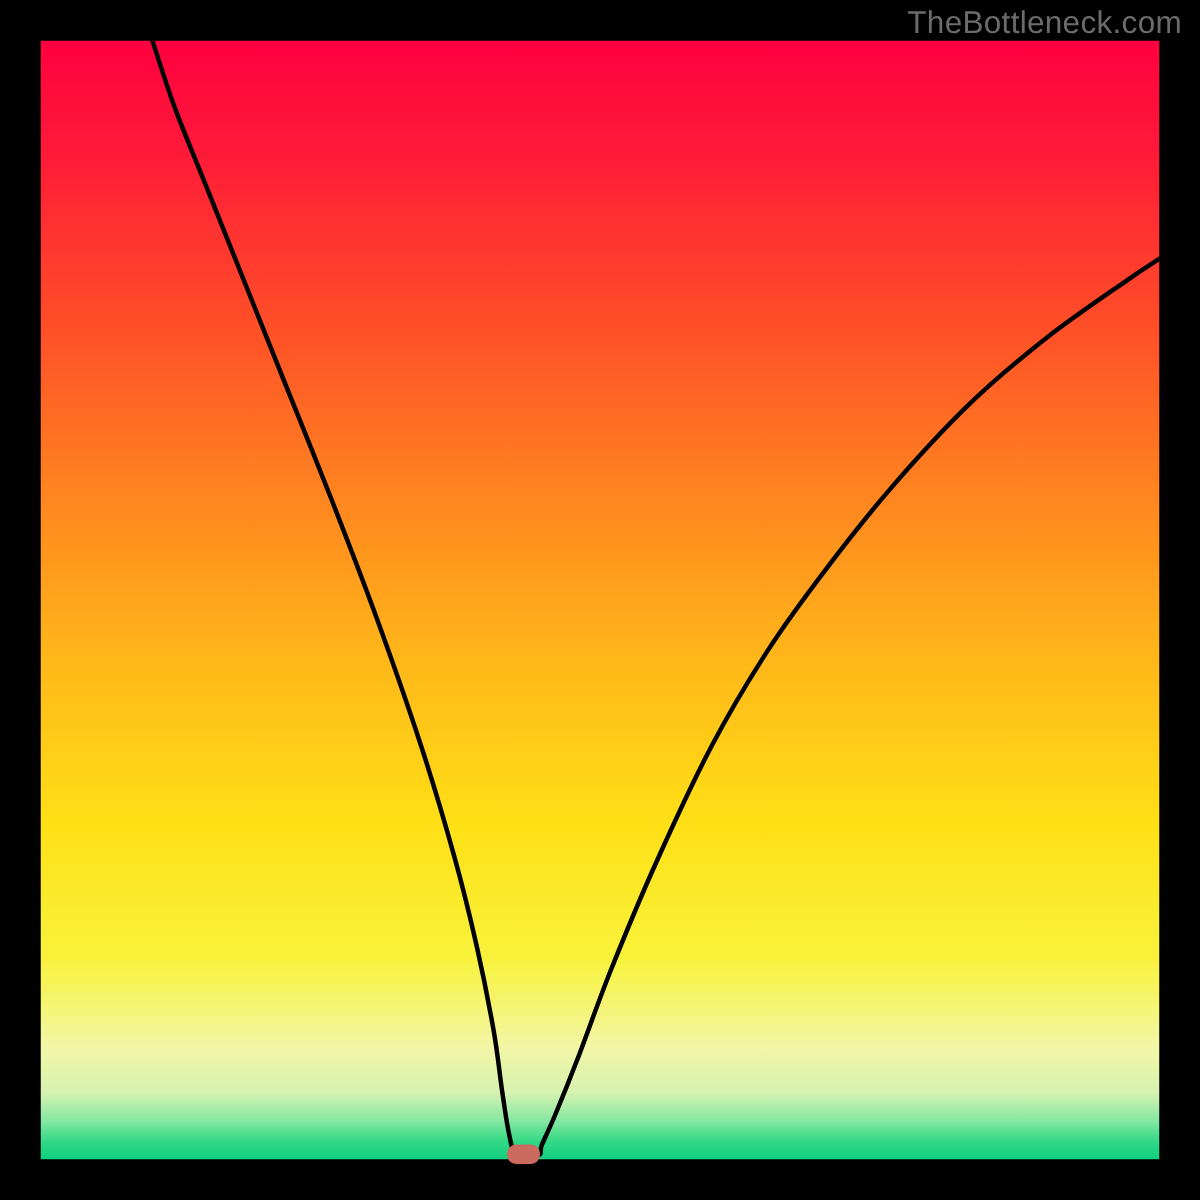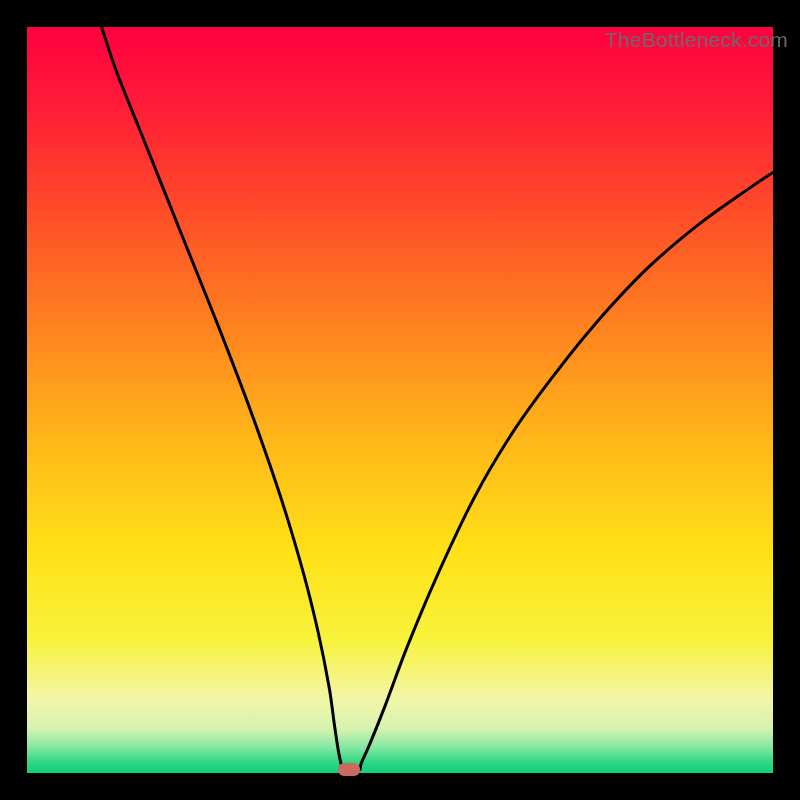--- a/index.html
+++ b/index.html
@@ -28,21 +28,20 @@
     display: block;
   }
   .watermark {
     position: absolute;
     top: 4px;
     right: 12px;
     color: #6b6b6b;
     font-size: 21px;
     letter-spacing: 0.2px;
     font-weight: 400;
-    margin-top: 24px;
   }
   .marker {
     position: absolute;
     width: 22px;
     height: 13px;
     border-radius: 6px;
     background: #cb6a5e;
   }
 </style>
 </head>

